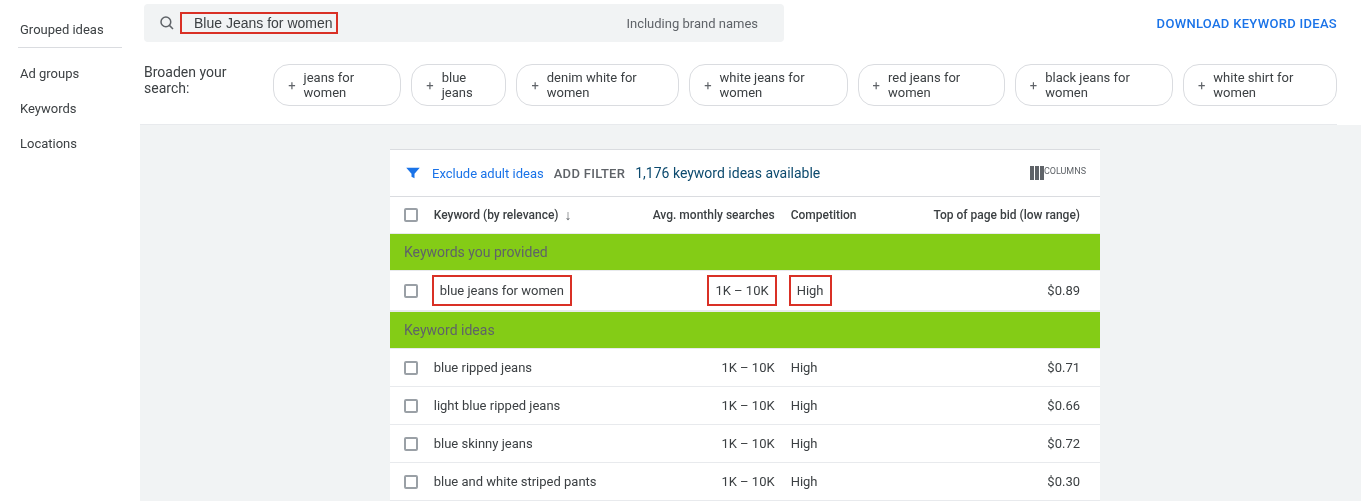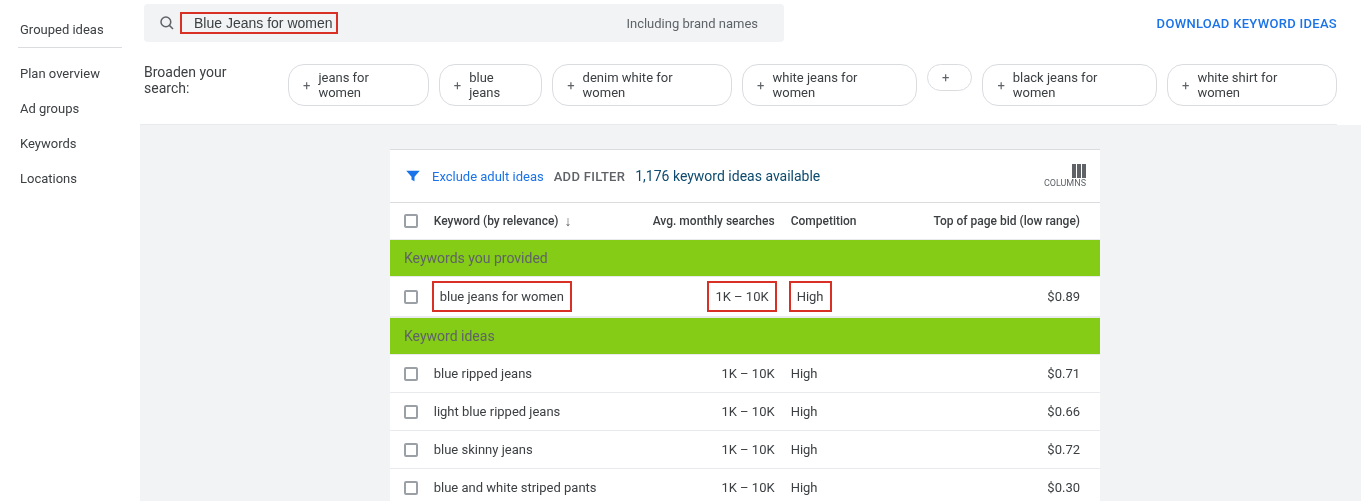--- a/index.html
+++ b/index.html
@@ -25,21 +25,21 @@
     .chip .plus { margin-right: 8px; font-size: 13px; color: #5f6368; }
     
     .content-area { background: #f1f3f4; padding-top: 24px; padding-bottom: 10px; min-height: 400px; }
     .card { background: #fff; width: 710px; margin-left: 250px; border-top: 1px solid #dadce0; }
     
     .filter-bar { display: flex; align-items: center; padding: 14px 14px; gap: 10px; position: relative; }
     .filter-icon { color: #1a73e8; }
     .link-blue { color: #1a73e8; font-size: 13px; cursor: pointer; }
     .add-filter { color: #5f6368; font-size: 13px; letter-spacing: .3px; cursor: pointer; font-weight: 500; }
     .ideas-count { color: #0c4a6e; font-size: 14px; }
-    .cols-btn { margin-left: auto; display: flex; flex-direction: column; align-items: flex-end; color: #5f6368; font-size: 9px; cursor: pointer; }
+    .cols-btn { margin-left: auto; display: flex; align-items: flex-start; color: #5f6368; font-size: 9px; cursor: pointer; }
     .cols-icon { display: flex; gap: 1px; }
     .cols-icon span { width: 4px; height: 14px; background: #5f6368; display: inline-block; }
     
     .thead { display: flex; align-items: center; padding: 10px 14px; border-top: 1px solid #dadce0; }
     .th { font-size: 12px; color: #3c4043; font-weight: 500; }
     .col-check { width: 30px; display: flex; align-items: center; }
     .col-kw { width: 218px; display: flex; align-items: center; gap: 6px; }
     .col-search { width: 136px; text-align: right; padding-right: 10px; }
     .col-comp { width: 148px; padding-left: 6px; }
     .col-bid { width: 156px; text-align: right; padding-right: 6px; }
@@ -54,21 +54,20 @@
     .row-hl .cell-kw-wrap, .row-hl .cell-search-wrap, .row-hl .cell-comp-wrap { outline: 2px solid #d93025; padding: 6px 6px; display: inline-block; }
     .row-hl { padding-top: 6px; padding-bottom: 6px; }
     
     svg { display: block; }
   </style>
 </head>
 <body>
 
 <div class="sidebar">
   <div class="sidebar-item active">Grouped ideas</div>
-  <div class="sidebar-item">Plan overview</div>
   <div class="sidebar-item">Ad groups</div>
   <div class="sidebar-item">Keywords</div>
   <div class="sidebar-item">Locations</div>
 </div>
 
 <div class="main">
   <div class="top-row">
     <div class="search-box">
       <span>
         <svg width="18" height="18" viewBox="0 0 24 24" fill="none" stroke="#5f6368" stroke-width="2">
@@ -97,20 +96,21 @@
     <span class="chip">
         <span class="plus">+</span>
         <span>denim white for women</span>
       </span>
     <span class="chip">
         <span class="plus">+</span>
         <span>white jeans for women</span>
       </span>
     <span class="chip">
         <span class="plus">+</span>
+        <span>red jeans for women</span>
       </span>
     <span class="chip">
         <span class="plus">+</span>
         <span>black jeans for women</span>
       </span>
     <span class="chip">
         <span class="plus">+</span>
         <span>white shirt for women</span>
       </span>
   </div>

